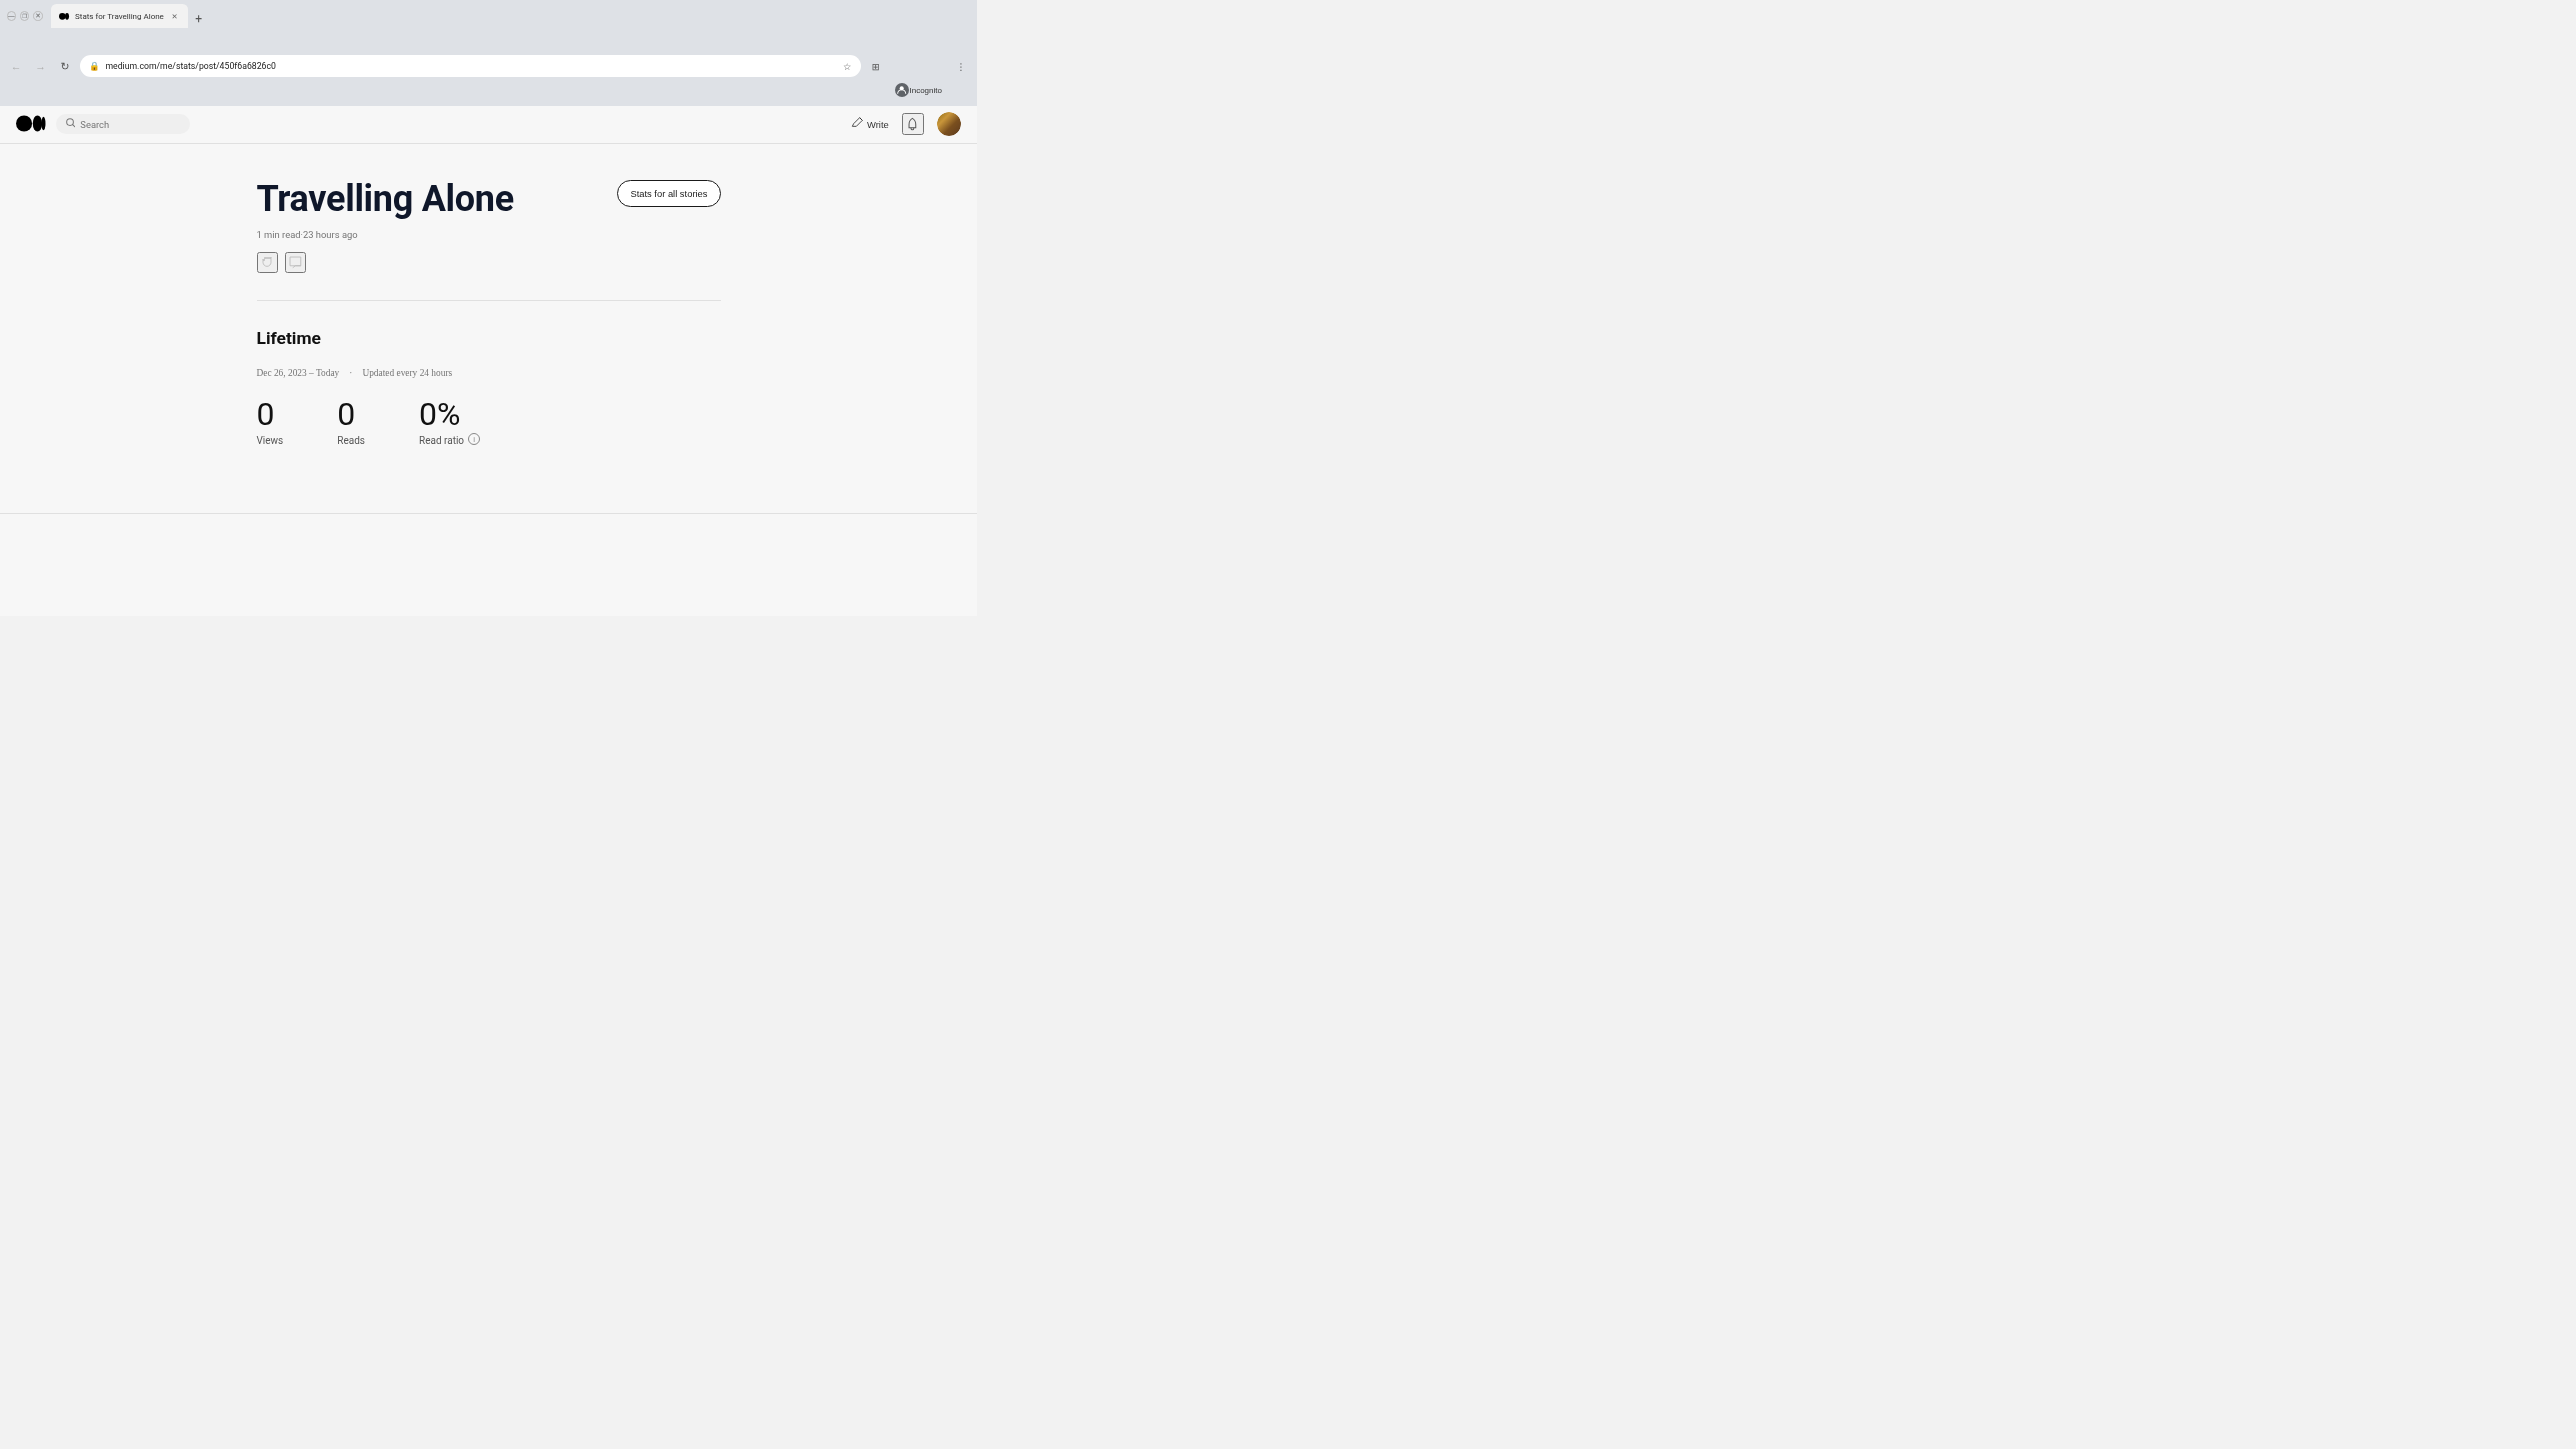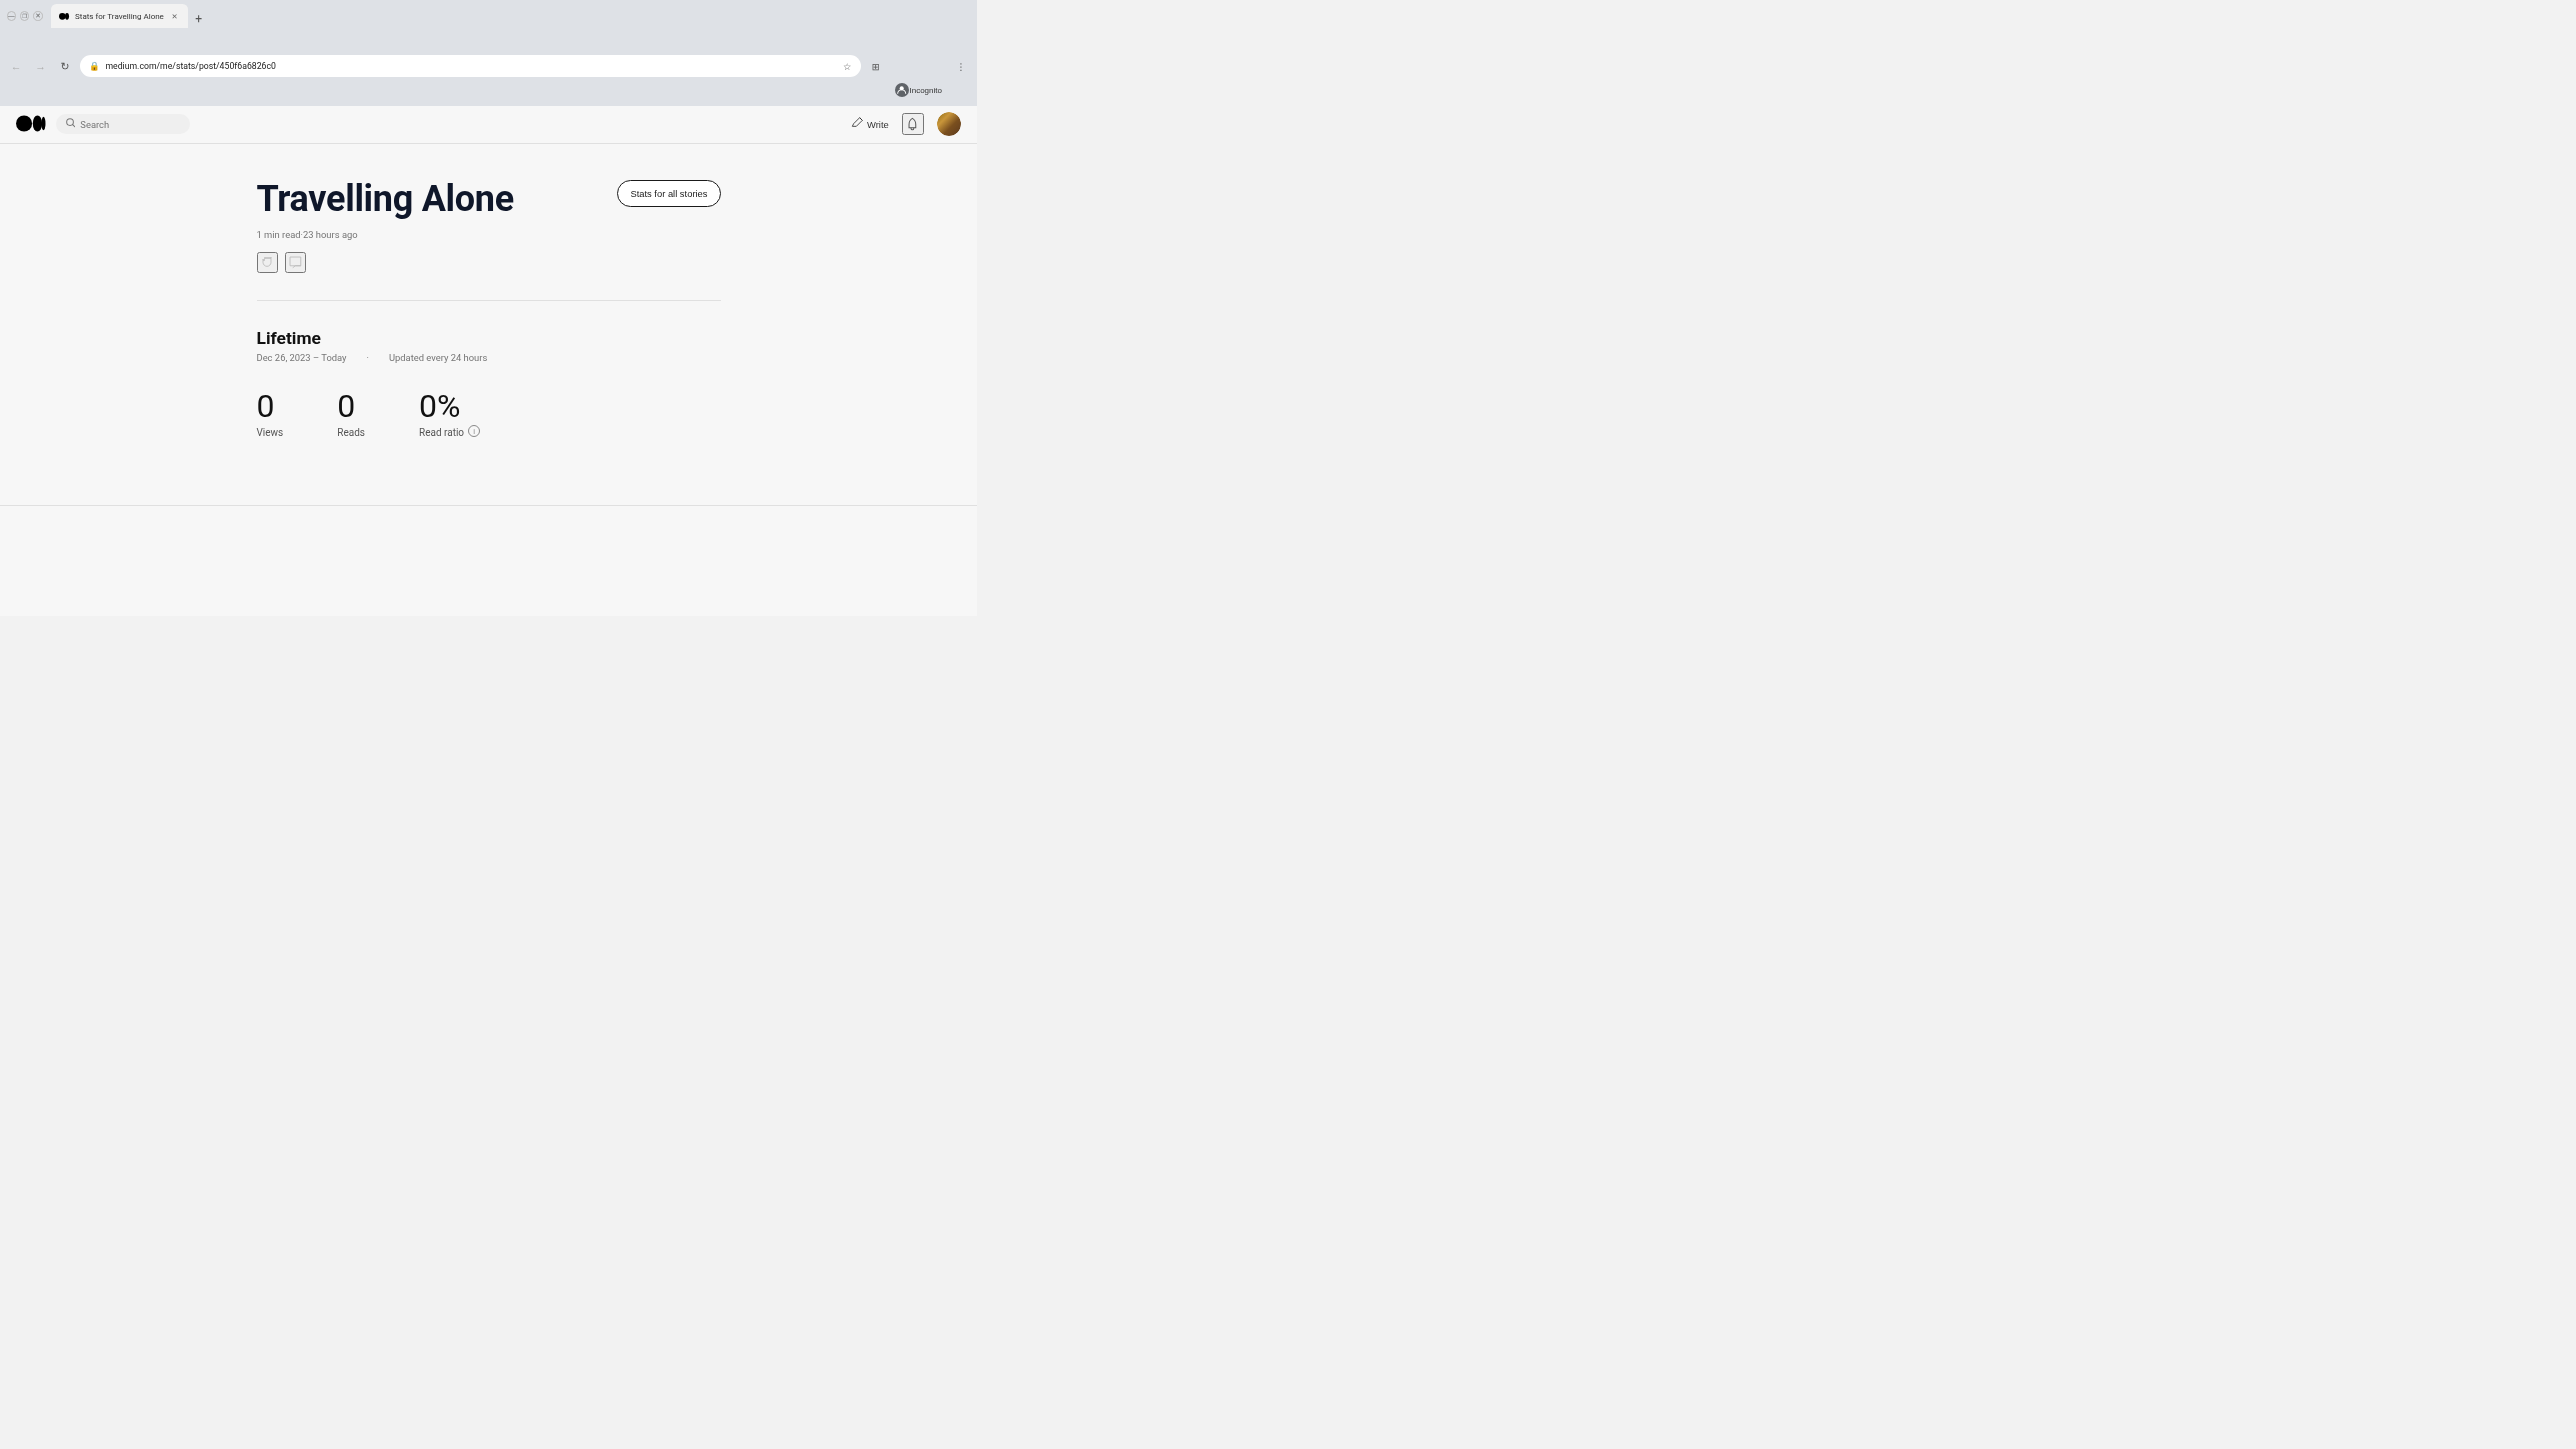--- a/index.html
+++ b/index.html
@@ -427,30 +427,31 @@
 
     
     .lifetime-section {
       padding: 0;
     }
 
     .lifetime-title {
       font-size: 17.4px;
       font-weight: 700;
       color: #111;
-      margin-bottom: 4px;
+      margin-bottom: 20px;
     }
 
     .lifetime-subtitle {
       font-size: 9.4px;
       color: #757575;
       display: flex;
       align-items: center;
-      gap: 20px;
-      margin-bottom: 27px;
+      gap: 10px;
+      margin-bottom: 20px;
+      font-family: Liberation Serif, serif;
     }
 
     .lifetime-subtitle .dot {
       color: #757575;
     }
 
     .stats-grid {
       display: flex;
       gap: 54px;
       align-items: flex-start;

